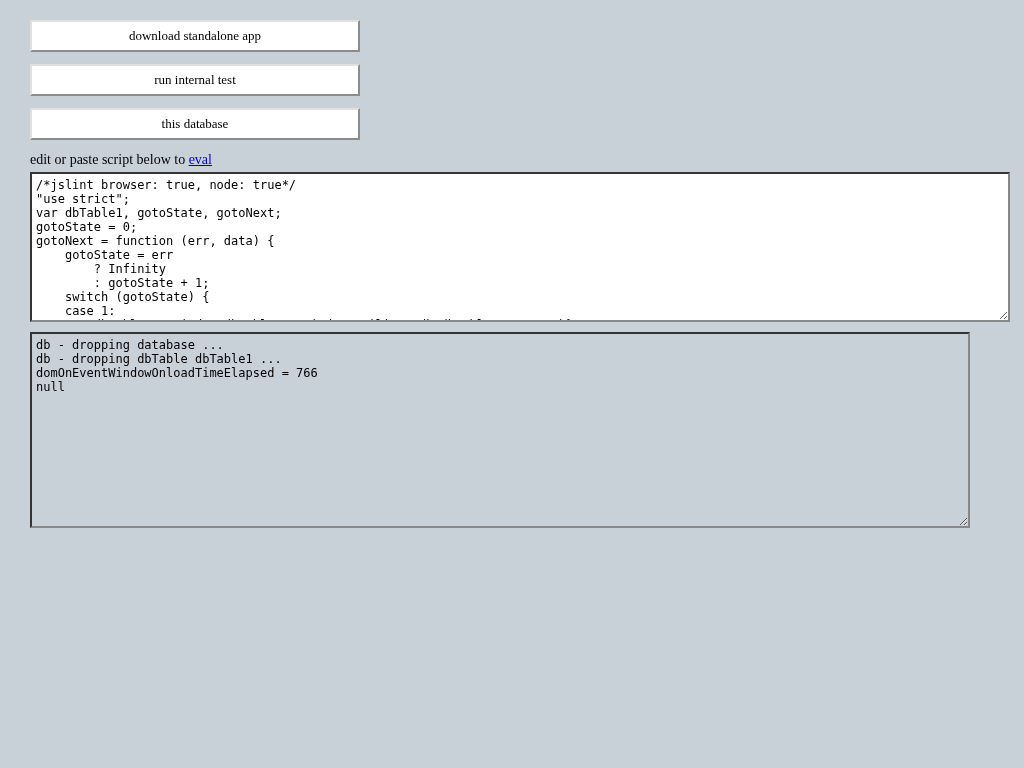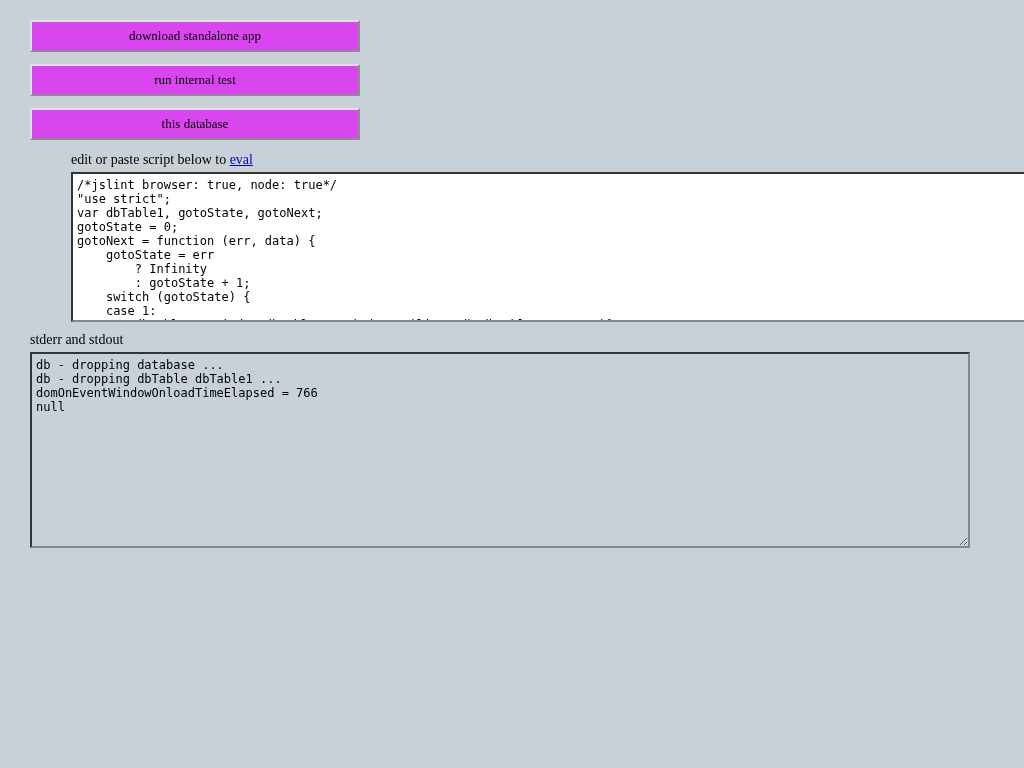--- a/index.html
+++ b/index.html
@@ -35,35 +35,34 @@
       font-weight: bold;
       margin-bottom: 20px;
       font-size: 14px;
     }
 
     .btn-container {
       margin-bottom: 12px;
     }
 
     .action-btn {
-      background-color: #d946ef;
+      background-color: #ffffff;
       border: 2px outset #e0e0e0;
       padding: 6px 20px;
       font-size: 13px;
       font-family: serif;
       cursor: pointer;
       width: 330px;
       text-align: center;
       display: block;
     }
 
     .script-section {
       margin-top: 10px;
       margin-bottom: 10px;
-      margin-left: 41px;
     }
 
     .script-label {
       margin-bottom: 4px;
       font-size: 14px;
     }
 
     .script-label a {
       color: #0000cc;
       text-decoration: underline;
@@ -142,20 +141,19 @@
     switch (gotoState) {
     case 1:
         dbTable1 = window.dbTable1 = window.utility2_db.dbTableCreateOne({
             name: "dbTable1"
         }, gotoNext);
     }, gotoNext);</textarea>
   </div>
 
 
   <div class="stdout-section">
-    <div class="stdout-label">stderr and stdout</div>
     <textarea class="stdout-textarea" readonly="" style="">db - dropping database ...
 db - dropping dbTable dbTable1 ...
 domOnEventWindowOnloadTimeElapsed = 766
 null</textarea>
   </div>
 
 </div>
 
 </body></html>

